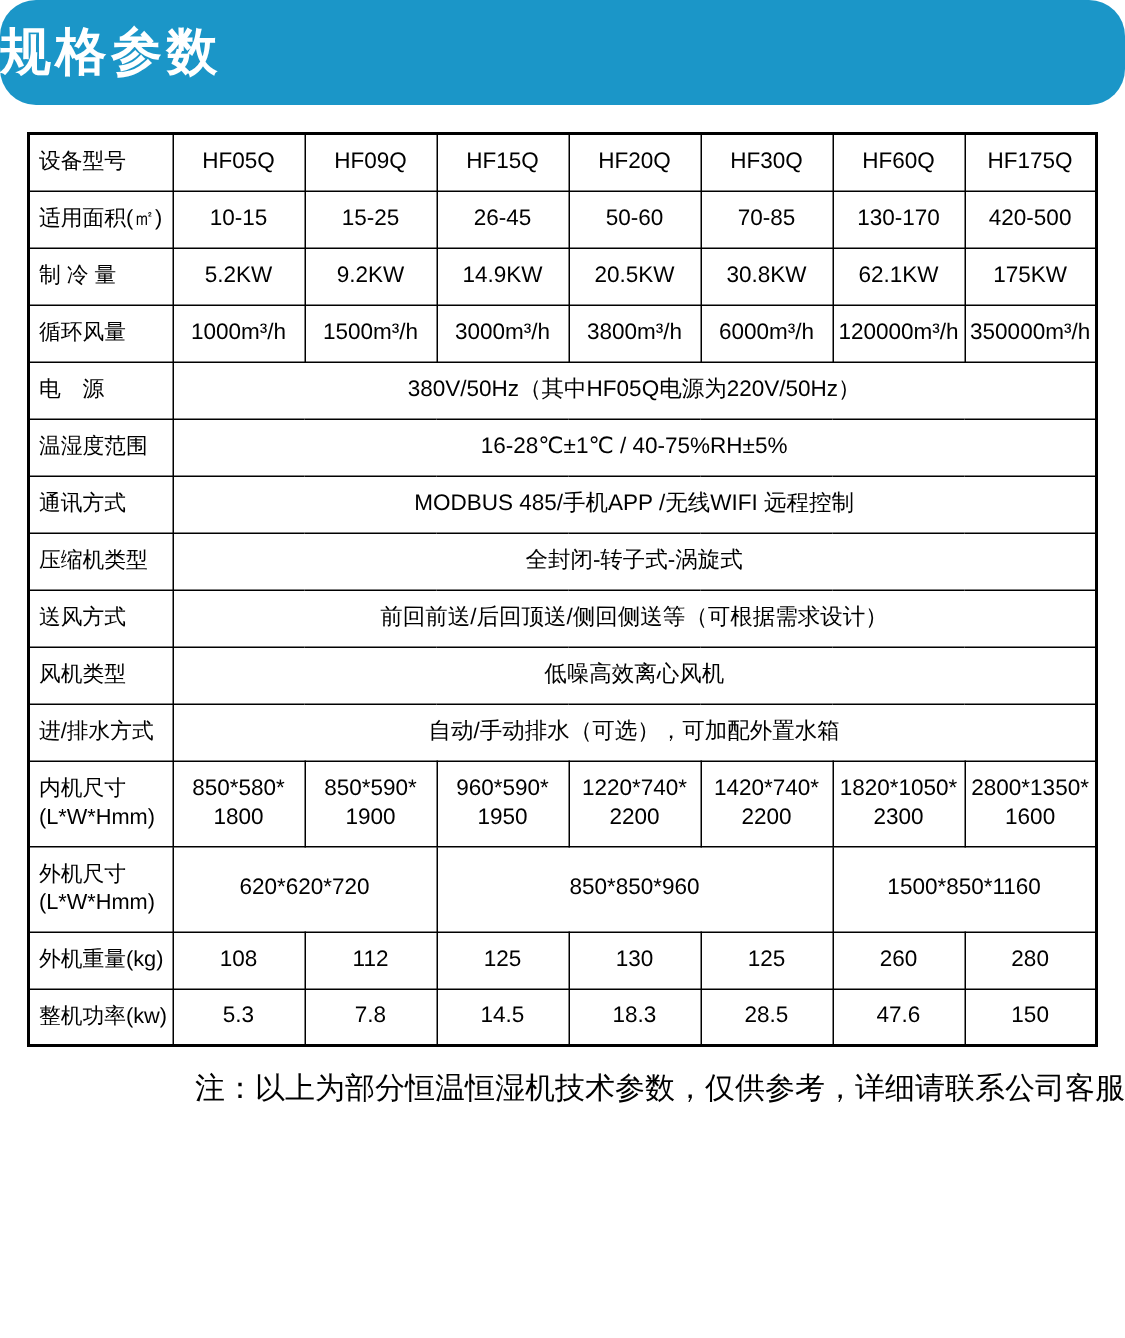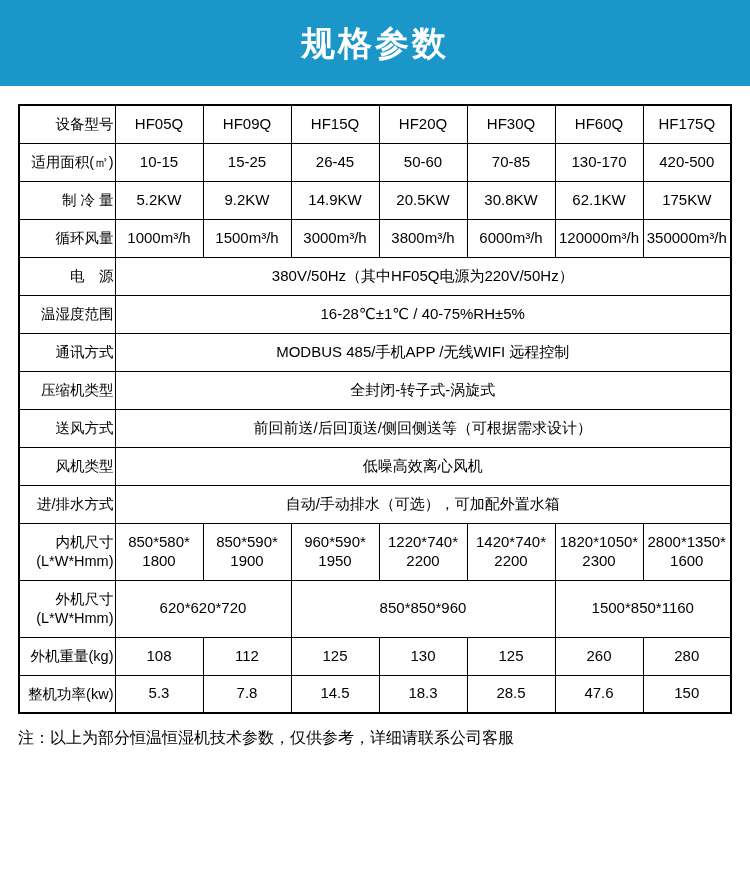--- a/index.html
+++ b/index.html
@@ -6,25 +6,25 @@
   html, body {
     width: 750px;
     background: #ffffff;
     font-family: "Liberation Sans", "DejaVu Sans", sans-serif;
     color: #000000;
   }
   body { height: 892px; overflow: hidden; }
 
   .banner {
     width: 750px;
-    height: 86px;
+    height: 70px;
     background: #1b96c8;
     display: flex;
     align-items: center;
-    justify-content: center;
+    border-radius: 24px;
   }
   .banner .title {
     color: #ffffff;
     font-size: 34px;
     font-weight: bold;
     letter-spacing: 3px;
     line-height: 1;
   }
 
   table.spec {
@@ -44,29 +44,30 @@
     font-size: 15px;
     line-height: 1.25;
     padding: 2px 1px;
     white-space: pre-line;
     overflow: hidden;
   }
   table.spec tr     { height: 38px; }
   table.spec tr.tall{ height: 57px; }
 
   table.spec td.label {
-    text-align: right;
+    text-align: left;
     padding-left: 6px;
     font-size: 14.5px;
   }
 
   .footnote {
     margin: 14px 0 0 18px;
-    font-size: 16px;
+    font-size: 20px;
     color: #000000;
+    text-align: right;
   }
 </style>
 </head>
 <body>
 
 <div class="banner" style="background: rgb(27, 150, 200);">
   <span class="title">规格参数</span>
 </div>
 
 <table class="spec">

